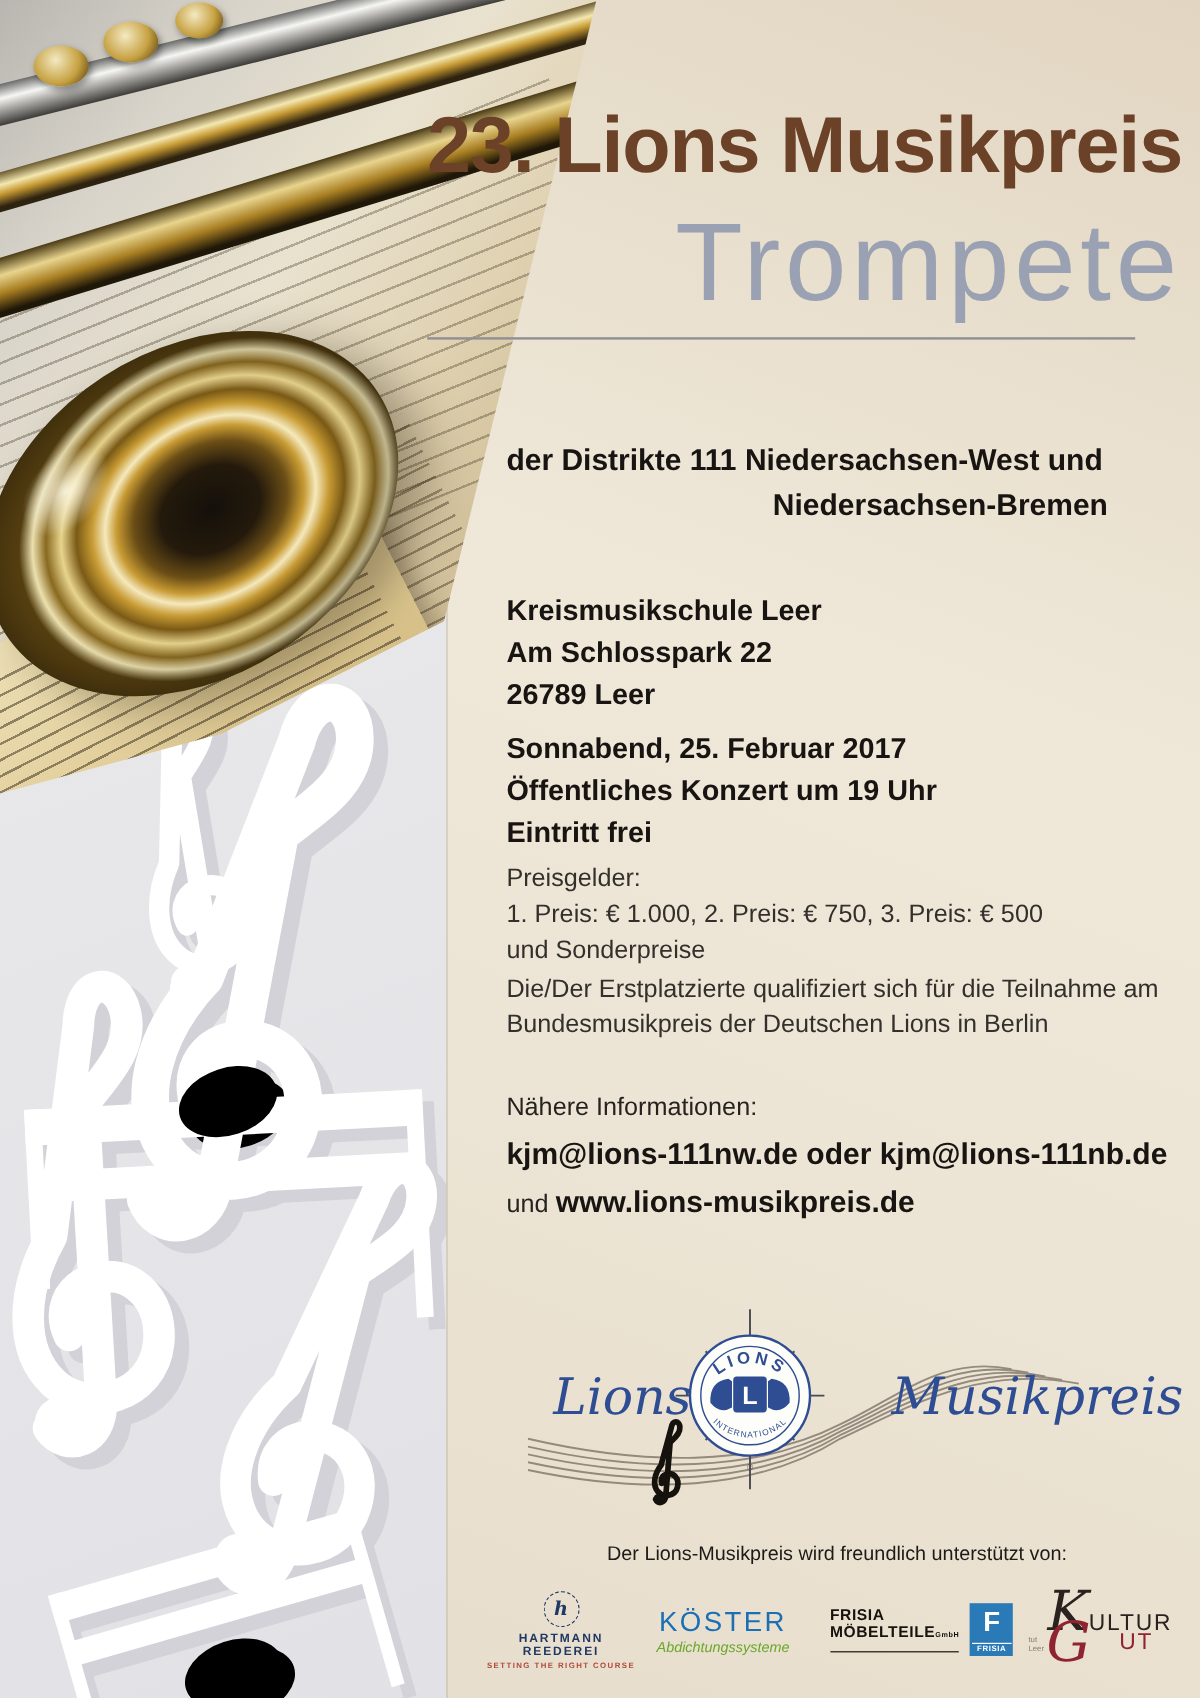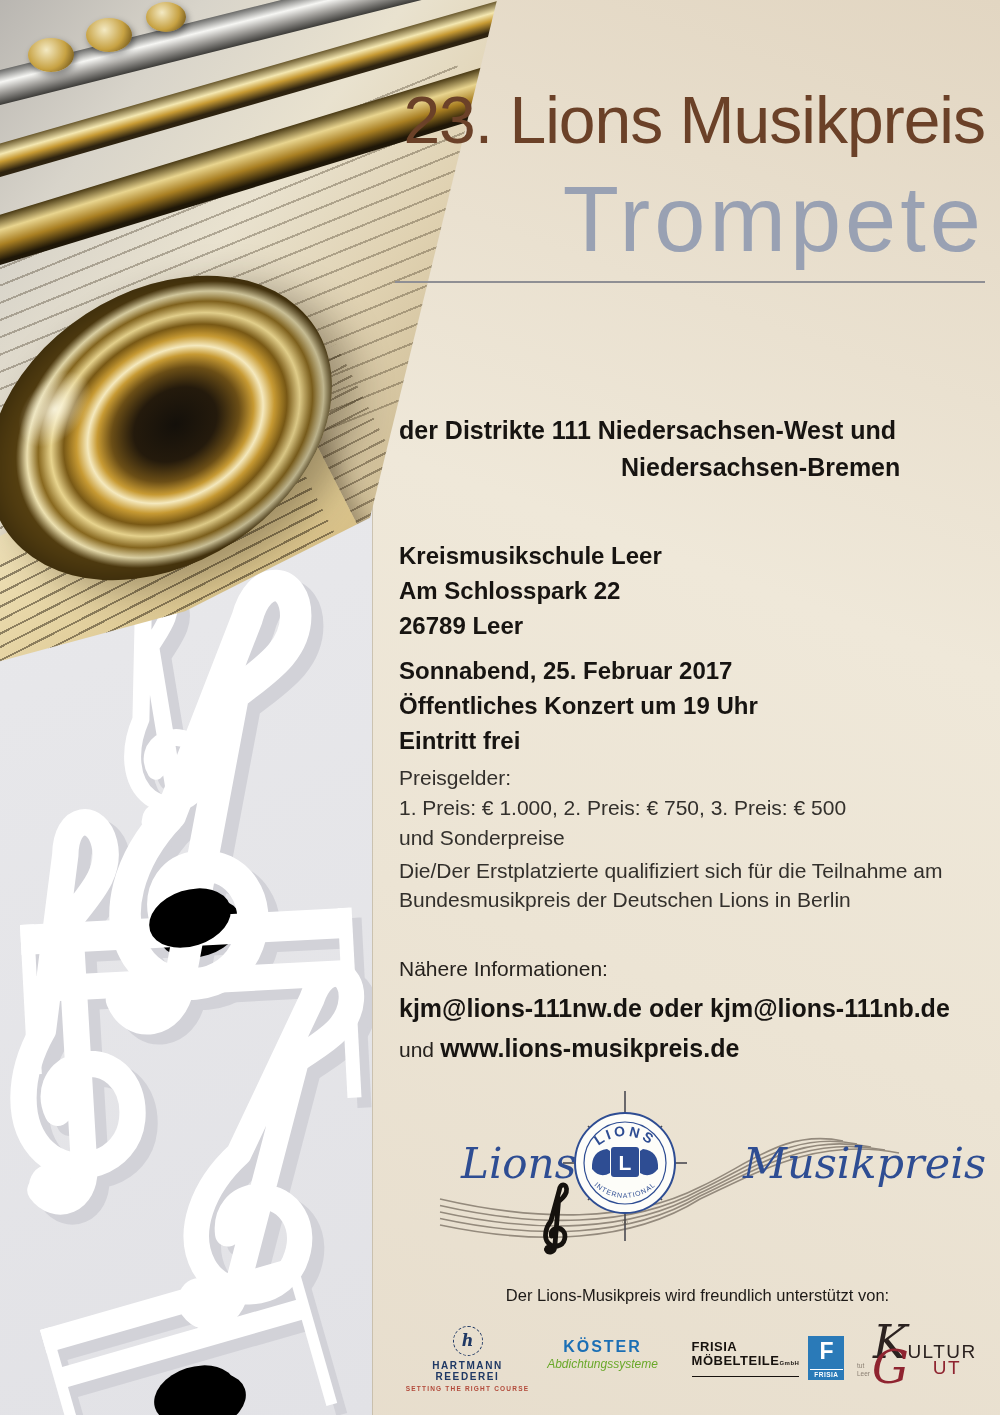--- a/index.html
+++ b/index.html
@@ -38,25 +38,25 @@
   .valve{position:absolute;width:46px;height:34px;border-radius:50%;
     background:radial-gradient(circle at 40% 35%,#f3e9c2,#c7a243 55%,#5a4210 95%);
     box-shadow:2px 3px 6px rgba(0,0,0,.4);}
   .bell{position:absolute;left:-25px;top:292px;width:370px;height:272px;transform:rotate(-33deg);border-radius:50%;
     background:radial-gradient(closest-side at 54% 52%,#14100a 0%,#241a0c 26%,#6b4e16 40%,#c79a33 49%,#f5e9bd 55%,#c79a33 62%,#7a5a16 70%,#e8d48e 78%,#8a6a20 86%,#f2e6b4 93%,#5a4312 100%);
     box-shadow:inset 0 0 46px rgba(0,0,0,.55),14px 20px 38px rgba(40,30,10,.35);}
   .bell::after{content:"";position:absolute;left:12%;top:8%;width:34%;height:30%;border-radius:50%;
     background:radial-gradient(closest-side,rgba(255,252,235,.85),rgba(255,252,235,0) 70%);transform:rotate(-15deg);}
   
   .title-block{position:absolute;right:15px;top:86px;text-align:right;}
-  .title-1{font-size:66px;line-height:1.05;letter-spacing:-1px;font-weight:400;}
+  .title-1{font-size:66px;line-height:1.05;letter-spacing:-1px;font-weight:700;}
   .title-2{font-size:92px;line-height:1;letter-spacing:4px;font-weight:400;margin-top:18px;}
   .title-rule{margin-top:16px;width:590px;height:0;border-top:2px solid #8f8f94;}
   
-  .tb{position:absolute;left:399px;color:#171411;margin-top:46px;}
+  .tb{position:absolute;left:422px;color:#171411;}
   .subtitle{top:366px;font-size:25px;font-weight:700;line-height:37px;}
   .subtitle .l2{padding-left:222px;}
   .venue{top:492px;font-size:24px;font-weight:700;line-height:35px;}
   .event{top:607px;font-size:24px;font-weight:700;line-height:35px;}
   .prizes{top:717px;font-size:21px;font-weight:400;line-height:30px;color:#33302c;}
   .qualification{top:810px;font-size:21px;font-weight:400;line-height:29px;color:#33302c;}
   .contact{top:911px;}
   .contact .c-head{font-size:21px;color:#26221e;margin-bottom:13px;}
   .contact .c-mail{font-size:25px;font-weight:700;margin-bottom:11px;}
   .contact .c-web{font-size:22px;}
@@ -68,21 +68,21 @@
   .sp-heading{position:absolute;left:395px;top:1286px;width:605px;text-align:center;
     font-size:16.5px;color:#1d1a17;}
   .sponsors-row{position:absolute;left:395px;top:1322px;width:605px;height:85px;}
   .sp{position:absolute;text-align:center;}
   .sp-hartmann{left:5px;top:4px;width:135px;}
   .h-icon{width:28px;height:28px;border:1.5px dashed #1f3864;border-radius:50%;margin:0 auto;
     font-family:"DejaVu Serif",serif;font-style:italic;font-weight:700;font-size:16px;color:#1f3864;line-height:27px;}
   .h-name{margin-top:4px;font-size:10px;font-weight:700;letter-spacing:1.6px;color:#1f3864;}
   .h-tag{margin-top:3px;font-size:6.5px;font-weight:700;letter-spacing:1.2px;color:#b24a3a;}
   .sp-koester{left:150px;top:16px;width:115px;}
-  .k-name{font-size:16px;font-weight:700;letter-spacing:2px;color:#1b6fb5;}
+  .k-name{font-size:23px;font-weight:400;letter-spacing:2px;color:#1b6fb5;}
   .k-tag{font-size:12px;font-style:italic;color:#69a829;margin-top:1px;}
   .sp-frisia{left:298px;top:14px;width:150px;display:flex;align-items:center;justify-content:center;gap:9px;text-align:left;}
   .f-l1{font-size:13px;font-weight:800;color:#17120e;line-height:13px;letter-spacing:.5px;}
   .f-l2{font-size:13px;font-weight:800;color:#17120e;line-height:15px;letter-spacing:.5px;}
   .f-gmbh{font-size:6px;font-weight:700;}
   .f-rule{width:100%;border-top:1.5px solid #17120e;margin-top:5px;}
   .f-badge{width:36px;height:44px;background:#2a7ab8;color:#fff;flex:0 0 auto;
     display:flex;flex-direction:column;align-items:center;justify-content:space-between;padding:2px 0;box-sizing:border-box;}
   .f-badge .f-letter{font-size:23px;font-weight:800;line-height:26px;}
   .f-badge .f-small{font-size:6.5px;font-weight:700;letter-spacing:.5px;border-top:1px solid #fff;width:90%;text-align:center;padding-top:1px;}

